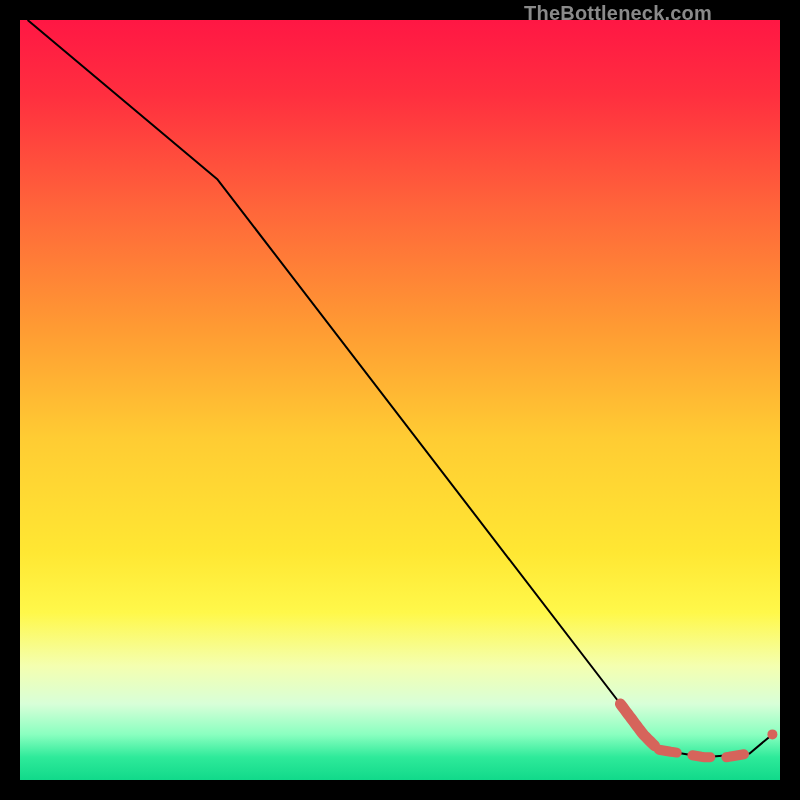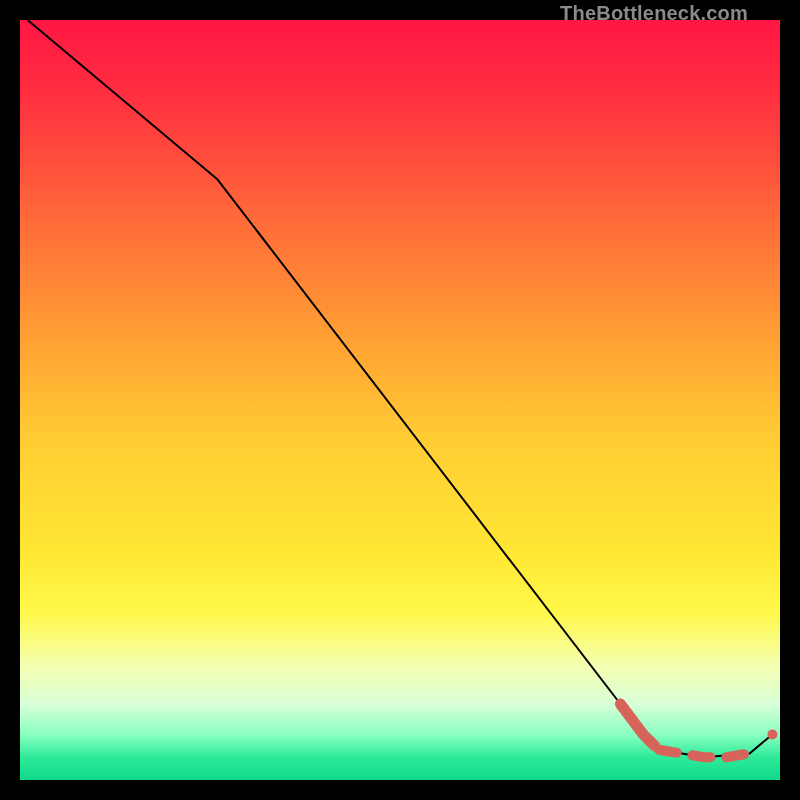--- a/index.html
+++ b/index.html
@@ -10,21 +10,20 @@
     background: #000;
     overflow: hidden;
   }
   .frame {
     position: absolute;
     left: 0;
     top: 0;
     width: 732px;
     height: 800px;
     background: #000;
-    padding-left: 36px;
   }
   .watermark {
     position: absolute;
     top: 2px;
     right: 20px;
     font-family: Arial, Helvetica, sans-serif;
     font-size: 20px;
     font-weight: bold;
     color: #8a8a8a;
     letter-spacing: 0.2px;

